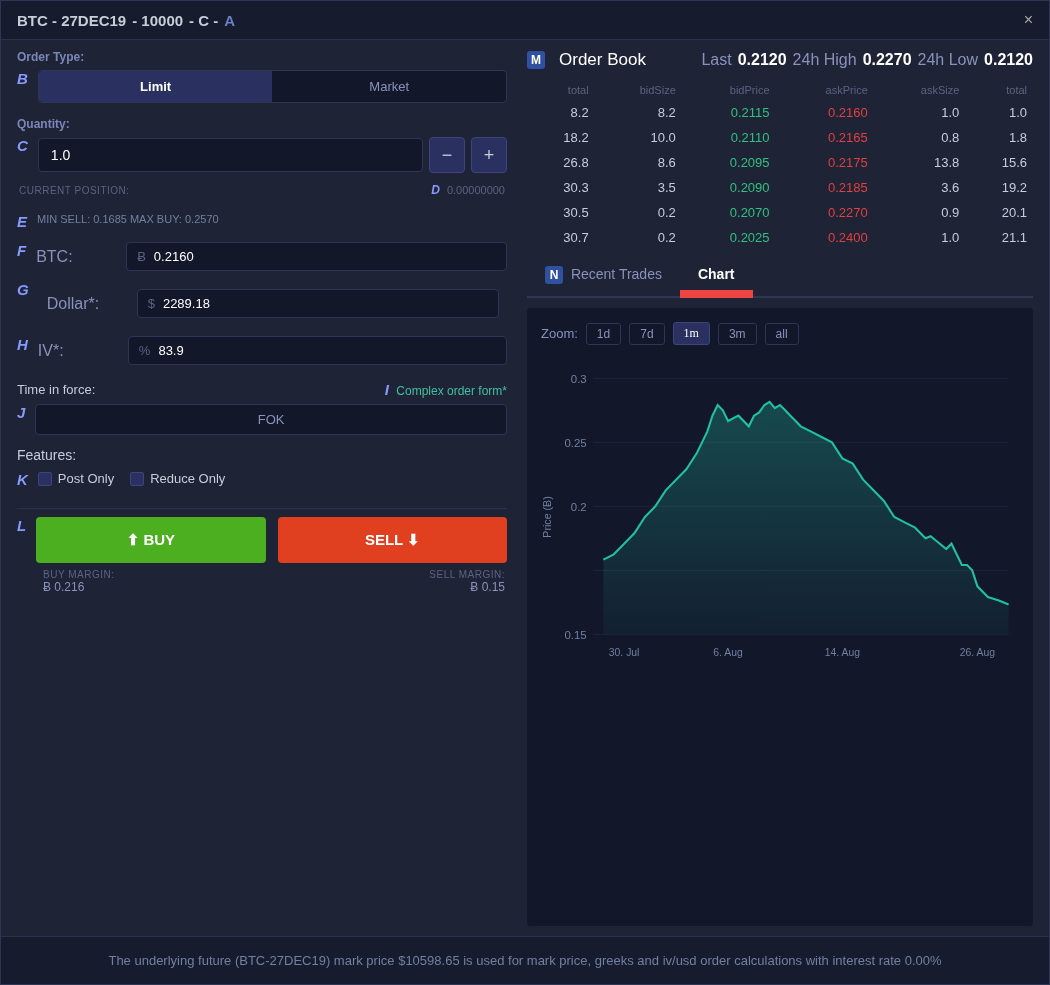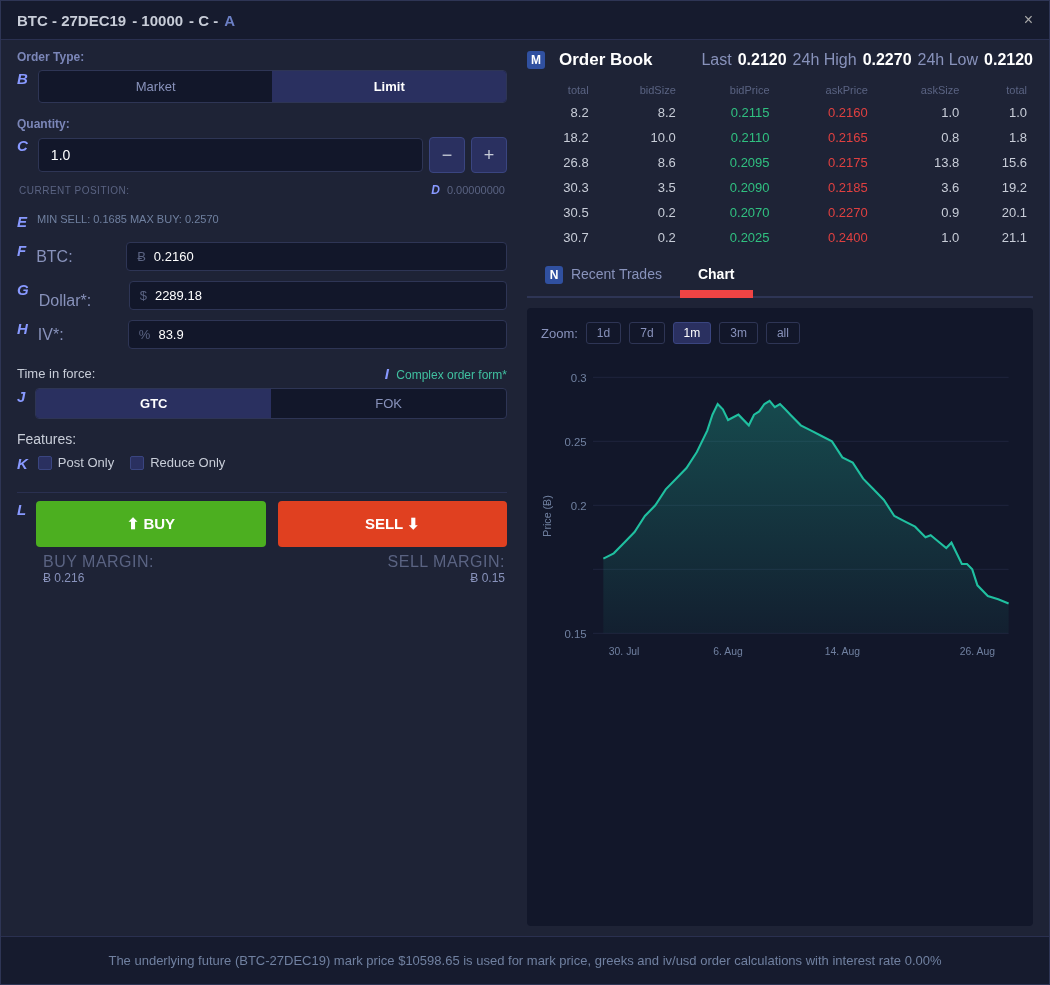--- a/index.html
+++ b/index.html
@@ -291,21 +291,21 @@
       align-items: center;
       justify-content: center;
       gap: 8px;
     }
     .margin-row {
       display: flex;
       justify-content: space-between;
       padding: 0 2px;
     }
     .margin-label {
-      font-size: 16px;
+      font-size: 10px;
       color: #5a6382;
       text-transform: uppercase;
       letter-spacing: 0.5px;
     }
     .margin-value {
       font-size: 12px;
       color: #8892bb;
     }
 
     
@@ -315,21 +315,21 @@
       flex-direction: column;
     }
     .order-book-header {
       display: flex;
       align-items: center;
       gap: 10px;
       margin-bottom: 10px;
     }
     .ob-title {
       font-size: 17px;
-      font-weight: bold;
+      font-weight: normal;
       color: #fff;
     }
     .ob-stats {
       display: flex;
       gap: 6px;
       font-size: 16px;
       color: #8892bb;
       margin-left: auto;
     }
     .ob-stat-val { color: #fff; font-weight: bold; }
@@ -395,20 +395,21 @@
       border: 1px solid #2e3555;
       border-radius: 3px;
       color: #8892bb;
       font-size: 12px;
       cursor: pointer;
     }
     .zoom-btn.active {
       background: #2a3060;
       color: #fff;
       border-color: #3a4580;
+      font-family: Liberation Serif, serif;
     }
     .chart-svg-wrap {
       position: relative;
       width: 100%;
       height: 320px;
     }
     .chart-svg-wrap svg {
       width: 100%;
       height: 100%;
     }
@@ -472,22 +473,22 @@
 
   <div class="main-content">
 
     <div class="left-panel">
 
       <div class="order-type-row">
         <div class="section-label">Order Type:</div>
         <div class="row-with-letter">
           <span class="letter-badge">B</span>
           <div class="toggle-group" style="flex:1;">
+            <button class="toggle-btn active">Limit</button>
             <button class="toggle-btn">Market</button>
-            <button class="toggle-btn active">Limit</button>
           </div>
         </div>
       </div>
 
       <div class="qty-row">
         <div class="section-label">Quantity:</div>
         <div class="row-with-letter">
           <span class="letter-badge">C</span>
           <div class="qty-input-group" style="flex:1;">
             <input class="qty-input" type="text" value="1.0" style="">
@@ -518,21 +519,21 @@
           </div>
           <div class="field-input-wrap">
             <span class="field-icon">Ƀ</span>
             <input class="field-input" type="text" value="0.2160" style="">
           </div>
         </div>
       </div>
 
       <div class="row-with-letter" style="margin-bottom:10px;">
         <span class="letter-badge">G</span>
-        <div class="field-row" style="margin:0; flex:1;align-items:flex-end;">
+        <div class="field-row" style="margin:8px; flex:1;">
           <div class="field-label-group">
             <span class="field-label">Dollar*:</span>
           </div>
           <div class="field-input-wrap">
             <span class="field-icon">$</span>
             <input class="field-input" type="text" value="2289.18" style="">
           </div>
         </div>
       </div>
 
@@ -553,21 +554,20 @@
         <div class="tif-header">
           <span class="field-label" style="font-size:13px; color:#c8cdd8;">Time in force:</span>
           <span class="complex-link">
             <span class="letter-badge">I</span>
             <span>Complex order form*</span>
           </span>
         </div>
         <div class="row-with-letter">
           <span class="letter-badge">J</span>
           <div class="tif-toggle" style="flex:1;">
-            <button class="tif-btn active">GTC</button>
             <button class="tif-btn">FOK</button>
           </div>
         </div>
       </div>
 
       <div class="features-row">
         <div class="features-label">Features:</div>
         <div class="row-with-letter">
           <span class="letter-badge">K</span>
           <div class="checkbox-group">

